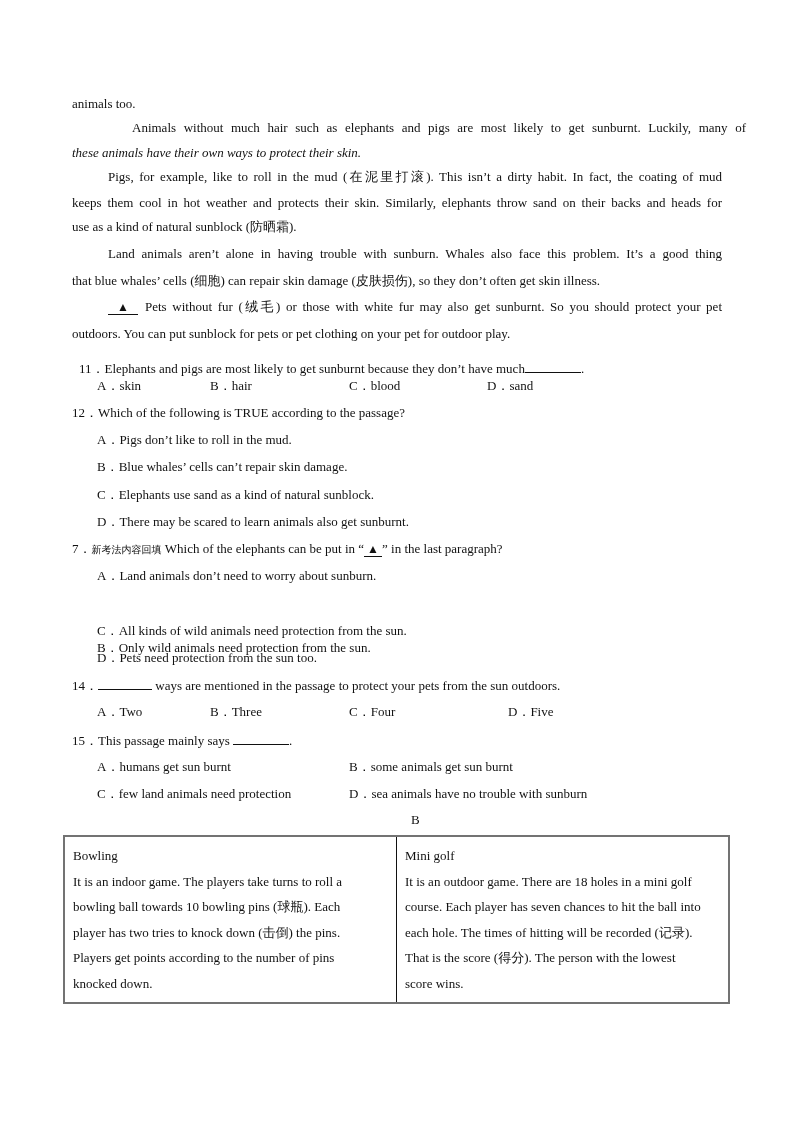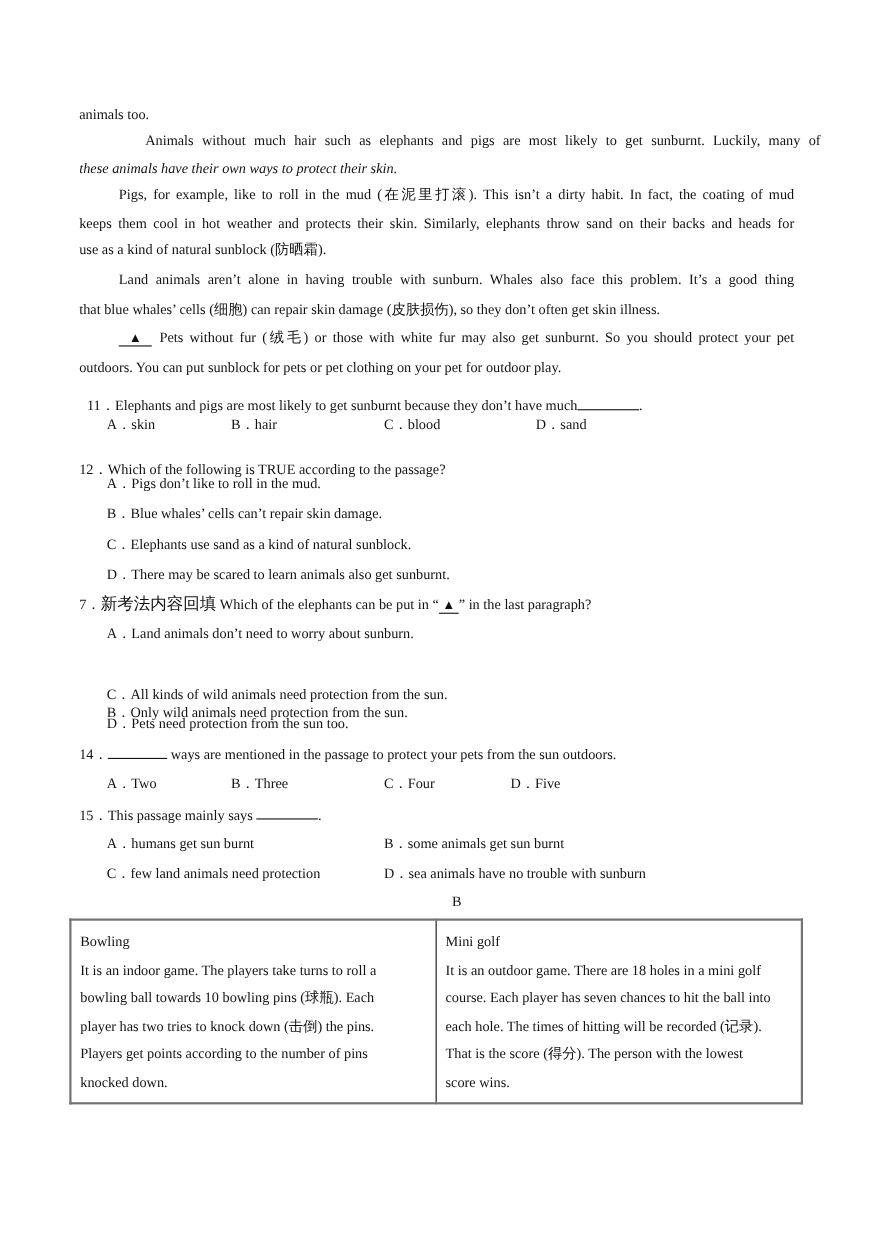--- a/index.html
+++ b/index.html
@@ -46,43 +46,43 @@
 <div class="line" style="left:72px; top:326px;">outdoors. You can put sunblock for pets or pet clothing on your pet for outdoor play.</div>
 
 <div class="line" style="left:72px; top:360px;margin-left:7px;">
   <span>11．</span><span>Elephants and pigs are most likely to get sunburnt because they don’t have much</span><span class="blank" style="width:56px;"></span><span>.</span>
 </div>
 <div class="opt" style="left:97px; top:378px;">A．skin</div>
 <div class="opt" style="left:210px; top:378px;">B．hair</div>
 <div class="opt" style="left:349px; top:378px;">C．blood</div>
 <div class="opt" style="left:487px; top:378px;">D．sand</div>
 
-<div class="line" style="left:72px; top:419px;">
+<div class="line" style="left:72px; top:405px;">
   <span>12．</span><span>Which of the following is TRUE according to the passage?</span>
 </div>
 <div class="opt" style="left:97px; top:432px;">A．Pigs don’t like to roll in the mud.</div>
 <div class="opt" style="left:97px; top:459px;">B．Blue whales’ cells can’t repair skin damage.</div>
 <div class="opt" style="left:97px; top:487px;">C．Elephants use sand as a kind of natural sunblock.</div>
 <div class="opt" style="left:97px; top:514px;">D．There may be scared to learn animals also get sunburnt.</div>
 
 <div class="line" style="left:72px; top:541px;">
-  <span>7．</span><span style="font-family:'DejaVu Sans', sans-serif; font-size:15px;">新考法内容回填</span>&nbsp;<span>Which of the elephants can be put in “</span><span class="tri-blank" style="width:18px;">▲</span><span>” in the last paragraph?</span>
+  <span>7．</span><span style="font-family:'DejaVu Sans', sans-serif; font-size:10px;">新考法内容回填</span>&nbsp;<span>Which of the elephants can be put in “</span><span class="tri-blank" style="width:18px;">▲</span><span>” in the last paragraph?</span>
 </div>
 <div class="opt" style="left:97px; top:568px;">A．Land animals don’t need to worry about sunburn.</div>
 <div class="opt" style="left:97px; top:596px;margin-top:44px;">B．Only wild animals need protection from the sun.</div>
 <div class="opt" style="left:97px; top:623px;">C．All kinds of wild animals need protection from the sun.</div>
 <div class="opt" style="left:97px; top:650px;">D．Pets need protection from the sun too.</div>
 
 <div class="line" style="left:72px; top:677px;">
   <span>14．</span><span class="blank" style="width:54px;"></span>&nbsp;<span>ways are mentioned in the passage to protect your pets from the sun outdoors.</span>
 </div>
 <div class="opt" style="left:97px; top:704px;">A．Two</div>
 <div class="opt" style="left:210px; top:704px;">B．Three</div>
 <div class="opt" style="left:349px; top:704px;">C．Four</div>
-<div class="opt" style="left:464px; top:704px;">D．Five</div>
+<div class="opt" style="left:508px; top:704px;">D．Five</div>
 
 <div class="line" style="left:72px; top:732px;">
   <span>15．</span><span>This passage mainly says</span>&nbsp;<span class="blank" style="width:56px;"></span><span>.</span>
 </div>
 <div class="opt" style="left:97px; top:759px;">A．humans get sun burnt</div>
 <div class="opt" style="left:349px; top:759px;">B．some animals get sun burnt</div>
 <div class="opt" style="left:97px; top:786px;">C．few land animals need protection</div>
 <div class="opt" style="left:349px; top:786px;">D．sea animals have no trouble with sunburn</div>
 
 <div class="line" style="left:411px; top:812px;">B</div>

